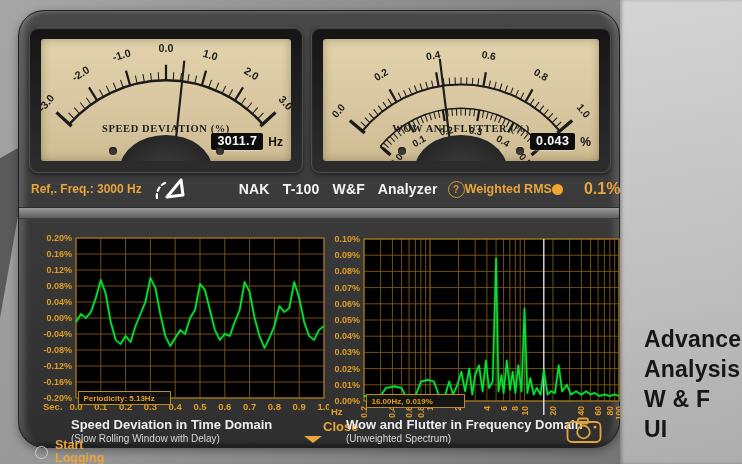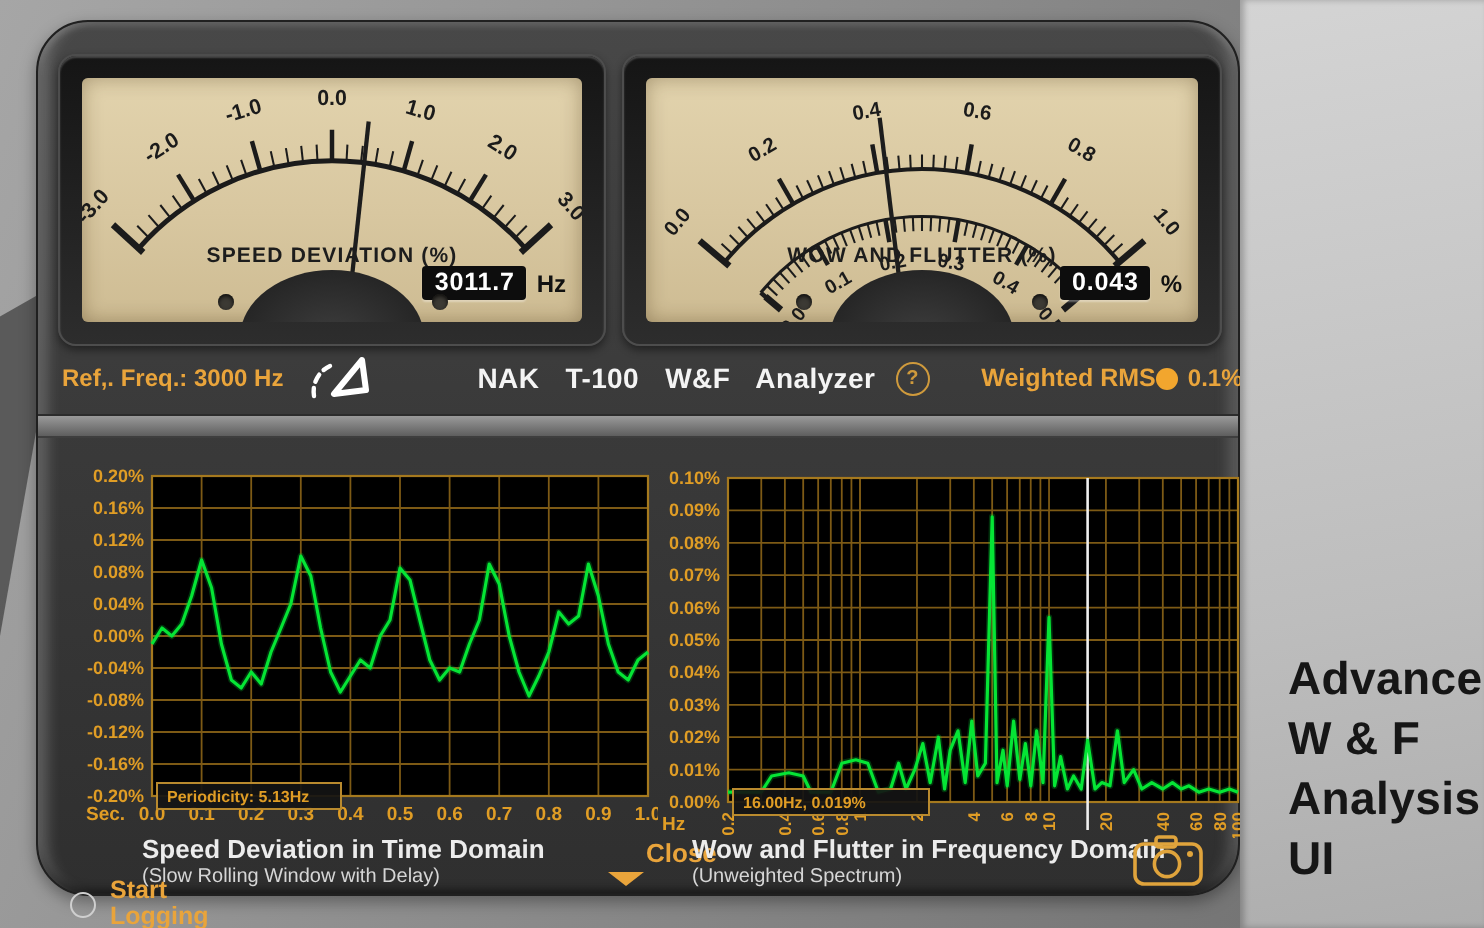--- a/index.html
+++ b/index.html
@@ -21,21 +21,21 @@
          background:linear-gradient(180deg,#151515,#2d2d2d);
          border:1px solid #4d4d4d;
          box-shadow:inset 0 1px 1px rgba(255,255,255,.22),0 2px 4px rgba(0,0,0,.45);}
   .meter-left{left:10px;width:272px;}
   .meter-right{left:292px;width:298px;}
   .meter-face{position:absolute;inset:11px;border-radius:3px;overflow:hidden;
               background:linear-gradient(180deg,#e2d3ad 0%,#d8c7a0 55%,#cebc93 100%);
               box-shadow:inset 0 0 10px rgba(60,40,10,.35);}
   .meter-face svg{position:absolute;inset:0;width:100%;height:100%;}
   .meter-title{position:absolute;left:0;right:0;bottom:27px;text-align:center;
-               font-size:10.5px;font-weight:700;letter-spacing:.6px;color:#1d1d1d;}
+               font-size:10.5px;font-weight:700;letter-spacing:.6px;color:#1d1d1d;font-family:Liberation Serif, serif;}
   .readout{position:absolute;right:8px;bottom:11px;display:flex;align-items:center;gap:5px;}
   .readout-box{background:#0d0d0d;color:#fff;font-size:12.5px;font-weight:700;
                padding:1px 6px 2px;border-radius:2px;letter-spacing:.4px;
                box-shadow:0 1px 1px rgba(255,255,255,.35);}
   .readout-unit{font-size:12px;font-weight:700;color:#111;}
   .pivot-cover{position:absolute;left:50%;bottom:-8px;transform:translateX(-50%);
                width:92px;height:34px;background:radial-gradient(ellipse at 50% 100%,#3d3d3d,#1c1c1c);
                border-radius:50% 50% 0 0/100% 100% 0 0;}
   .screw{position:absolute;bottom:6px;width:8px;height:8px;border-radius:50%;
          background:#3c3a34;box-shadow:inset 0 1px 2px rgba(0,0,0,.8);}
@@ -43,23 +43,23 @@
   
   .info-bar{position:absolute;left:0;right:0;top:160px;height:36px;display:flex;
             align-items:center;padding:0 14px 0 12px;box-sizing:border-box;}
   .ref-freq{color:#e9a43b;font-size:12px;font-weight:700;white-space:nowrap;}
   .gauge-logo{margin-left:10px;flex:none;}
   .brand{margin-left:12px;color:#f4f4f4;font-size:14px;font-weight:600;word-spacing:9px;
          letter-spacing:.2px;white-space:nowrap;padding-left:37px;}
   .help{margin-left:10px;width:15px;height:15px;border:1.5px solid #cf9a3c;border-radius:50%;
         color:#cf9a3c;font-size:10px;font-weight:700;display:flex;align-items:center;
         justify-content:center;flex:none;cursor:default;}
-  .wrms{margin-left:26px;color:#e9a43b;font-size:12.5px;font-weight:700;white-space:nowrap;}
+  .wrms{color:#e9a43b;font-size:12.5px;font-weight:700;white-space:nowrap;}
   .radios{margin-left:auto;display:flex;gap:13px;align-items:center;}
-  .radio-opt{display:flex;align-items:center;gap:5px;color:#e9a43b;font-size:12px;font-weight:700;}
+  .radio-opt{display:flex;align-items:center;gap:21px;color:#e9a43b;font-size:16px;font-weight:700;}
   .radio-dot{width:11px;height:11px;border-radius:50%;box-sizing:border-box;}
   .radio-dot.sel{background:#f2a62e;}
   .radio-dot.unsel{border:1.5px solid #c9a055;}
   
   .separator{position:absolute;left:0;right:0;top:196px;height:10px;
              background:linear-gradient(180deg,#9a9a9a,#5e5e5e);
              border-top:1px solid #2c2c2c;border-bottom:1px solid #3e3e3e;}
   
   .chart-svg{position:absolute;}
   #chart-left{left:10px;top:210px;}
@@ -449,17 +449,17 @@
         <rect x="2.5" y="7" width="33" height="20" rx="4.5" fill="none" stroke="#E0A43C" stroke-width="1.8"></rect>
         <rect x="13" y="3.5" width="10" height="5" rx="1.5" fill="none" stroke="#E0A43C" stroke-width="1.8"></rect>
         <circle cx="18.5" cy="17" r="6.3" fill="none" stroke="#E0A43C" stroke-width="1.8"></circle>
         <circle cx="30" cy="12" r="1.5" fill="#E0A43C"></circle>
       </svg>
     </div>
   </div>
 
   <div class="side-panel">
     <div class="side-line">Advanced</div>
+    <div class="side-line">Analysis</div>
     <div class="side-line">W &amp; F</div>
-    <div class="side-line">Analysis</div>
     <div class="side-line">UI</div>
   </div>
 </div>
 
 </body></html>

